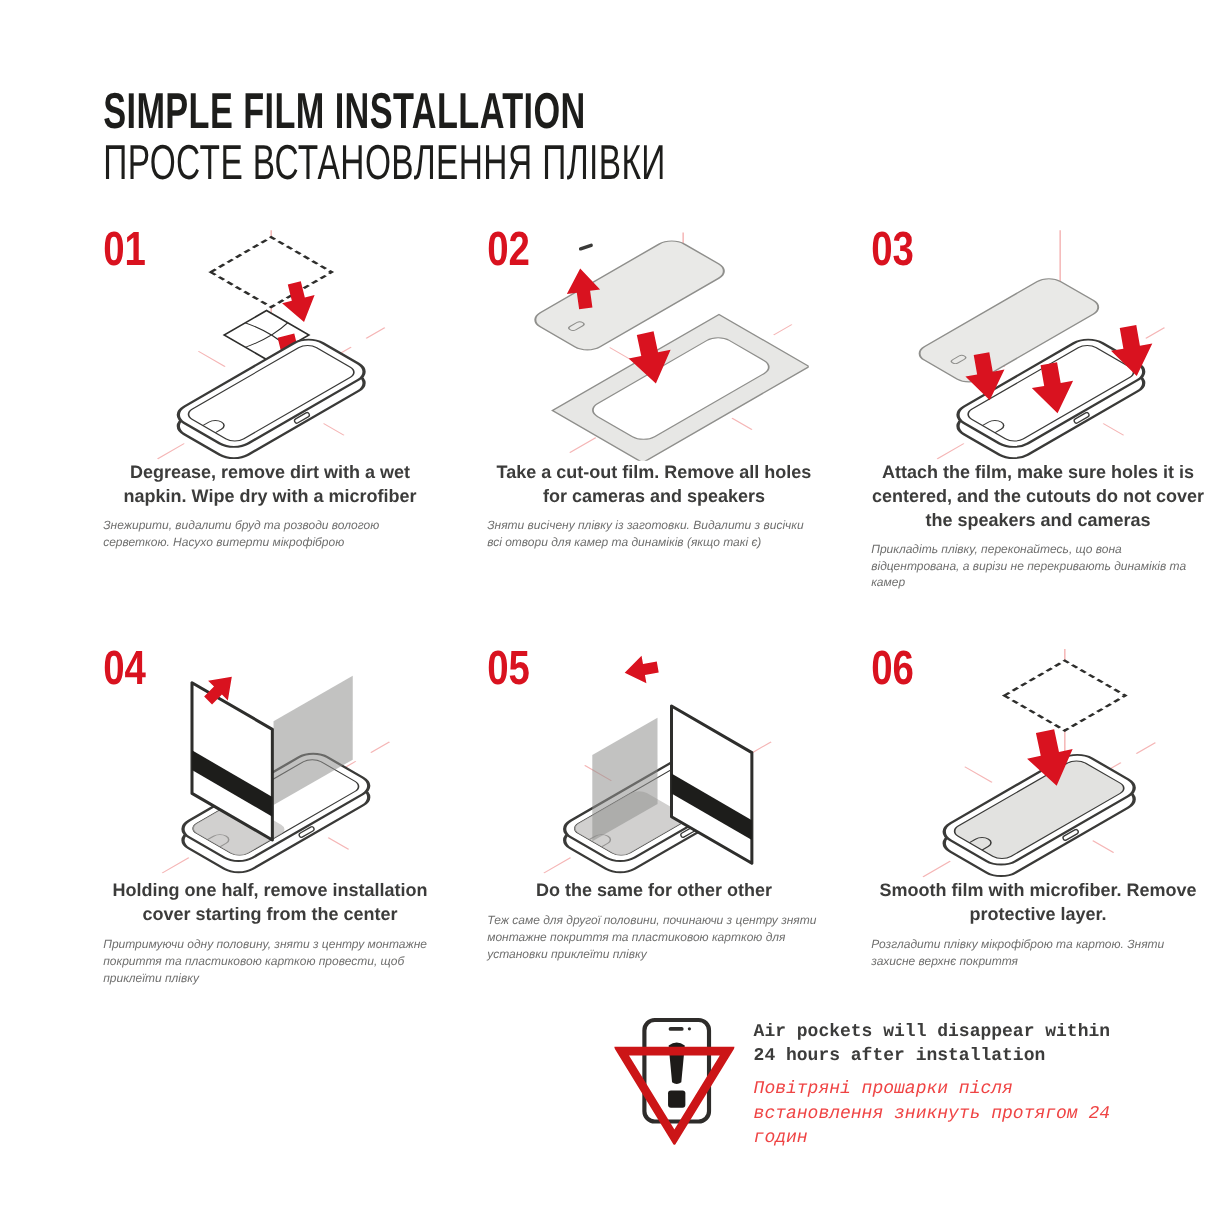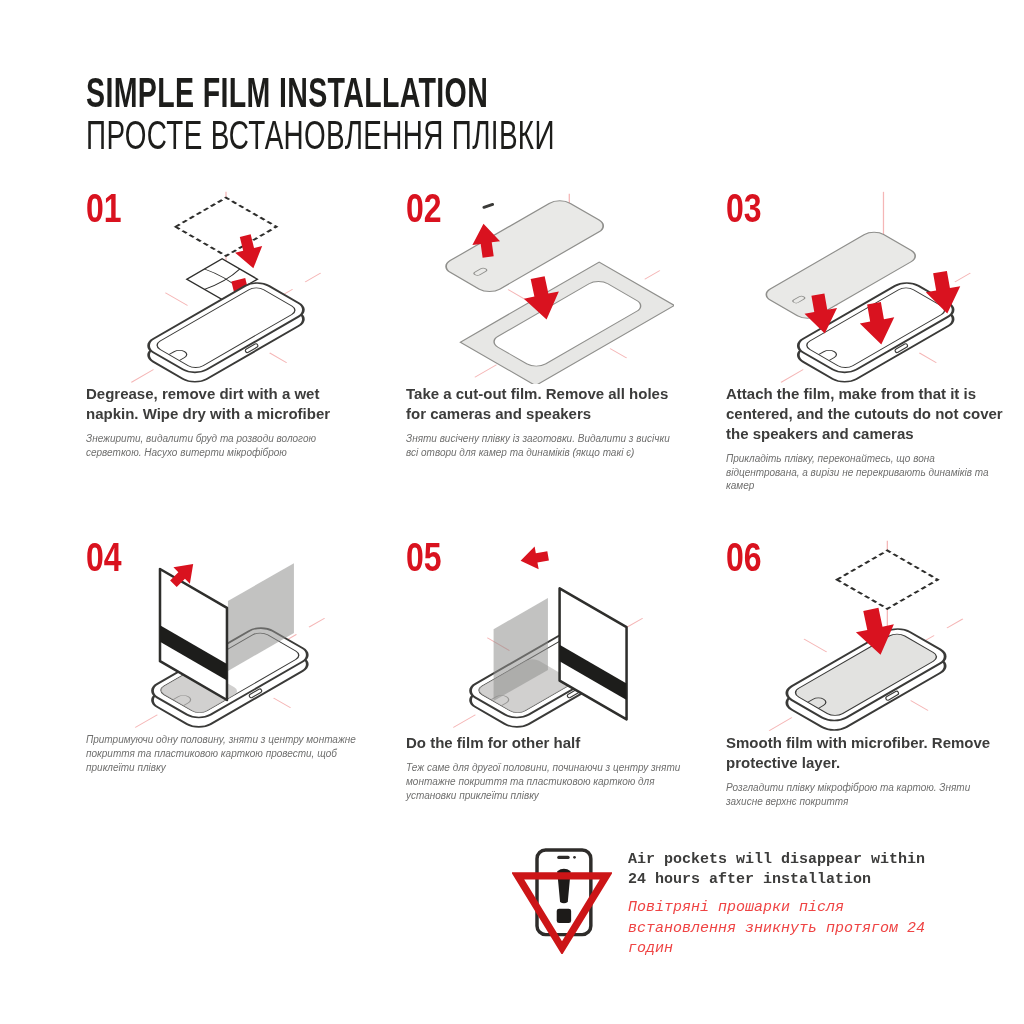--- a/index.html
+++ b/index.html
@@ -14,21 +14,21 @@
             transform:scaleX(.68);transform-origin:left top;white-space:nowrap;line-height:1.0;}
 
   
   .steps{position:absolute;left:86px;top:186px;width:856px;display:grid;
          grid-template-columns:278px 278px 278px;column-gap:11px;row-gap:12px;gap:42px;}
   .step{position:relative;}
   .step-illus-row{position:relative;height:198px;}
   .step-number{position:absolute;left:0;top:2px;margin:0;font-size:40px;font-weight:bold;color:#d9121f;
                transform:scaleX(.8);transform-origin:left top;line-height:1;}
   .illus{position:absolute;left:12px;top:0;}
-  .step-en{margin:0 0 8px 0;font-size:15px;line-height:1.33;font-weight:bold;color:#3c3c3b;}
+  .step-en{margin:0 0 8px 0;font-size:15px;line-height:1.33;font-weight:bold;color:#3c3c3b;text-align:center;}
   .step-uk{margin:0;font-size:10px;line-height:1.38;font-style:italic;color:#6f6f6e;}
 
   
   .warning{position:absolute;left:512px;top:846px;display:flex;align-items:flex-start;font-family:Liberation Mono, monospace;}
   .warning-texts{margin-left:16px;width:322px;padding-top:4px;}
   .warning-en{margin:0 0 8px 0;font-size:15px;line-height:1.33;font-weight:bold;color:#3c3c3b;}
   .warning-uk{margin:0;font-size:15px;line-height:1.38;font-style:italic;color:#ef4444;}
 
   .defs-holder{position:absolute;width:0;height:0;overflow:hidden;}
 </style>
@@ -172,21 +172,21 @@
               <use href="#arr-down" transform="translate(82,132) rotate(-10) scale(0.85)"></use>
             </g>
           <g>
               <use href="#arr-down" transform="translate(140,142) rotate(-10) scale(0.9)"></use>
             </g>
           <g>
               <use href="#arr-down" transform="translate(208,110) rotate(-10) scale(0.9)"></use>
             </g>
         </svg>
       </div>
-      <p class="step-en">Attach the film, make from that it is centered, and the cutouts do not cover the speakers and cameras</p>
+      <p class="step-en">Attach the film, make sure holes it is centered, and the cutouts do not cover the speakers and cameras</p>
       <p class="step-uk">Прикладіть плівку, переконайтесь, що вона відцентрована, а вирізи не перекривають динаміків та камер</p>
     </section>
 
     <section class="step">
       <div class="step-illus-row">
         <p class="step-number">04</p>
         <svg class="illus" width="256" height="198" viewBox="0 0 256 204">
           <g transform="translate(132,142) scale(0.88)">
             <use href="#guides"></use>
               <use href="#iso-phone"></use>
@@ -196,20 +196,21 @@
           </g>
           <path d="M 130 140 L 198 101 L 198 29 L 130 68 Z" fill="#90908e" opacity="0.55"></path>
           <g transform="translate(60,130)">
               <use href="#card"></use>
             </g>
           <g>
               <use href="#arr-down" transform="translate(84,40) rotate(-135) scale(0.6)"></use>
             </g>
         </svg>
       </div>
+      <p class="step-en">Holding one half, remove installation cover starting from the center</p>
       <p class="step-uk">Притримуючи одну половину, зняти з центру монтажне покриття та пластиковою карткою провести, щоб приклеїти плівку</p>
     </section>
 
     <section class="step">
       <div class="step-illus-row">
         <p class="step-number">05</p>
         <svg class="illus" width="256" height="198" viewBox="0 0 256 204">
           <g transform="translate(130,142) scale(0.88)">
             <use href="#guides"></use>
               <use href="#iso-phone"></use>
@@ -219,21 +220,21 @@
           </g>
           <path d="M 130 139 L 74 171 L 74 97 L 130 65 Z" fill="#90908e" opacity="0.55"></path>
           <g transform="translate(142,150)">
               <use href="#card"></use>
             </g>
           <g>
               <use href="#arr-down" transform="translate(116,24) rotate(80) scale(0.6)"></use>
             </g>
         </svg>
       </div>
-      <p class="step-en">Do the film for other half</p>
+      <p class="step-en">Do the same for other other</p>
       <p class="step-uk">Теж саме для другої половини, починаючи з центру зняти монтажне покриття та пластиковою карткою для установки приклеїти плівку</p>
     </section>
 
     <section class="step">
       <div class="step-illus-row">
         <p class="step-number">06</p>
         <svg class="illus" width="256" height="198" viewBox="0 0 256 204">
           <path d="M 150 6 V 94" stroke="#f5b6b6" stroke-width="1.3" fill="none"></path>
           <g transform="translate(150,46)">
               <use href="#napkin"></use>

